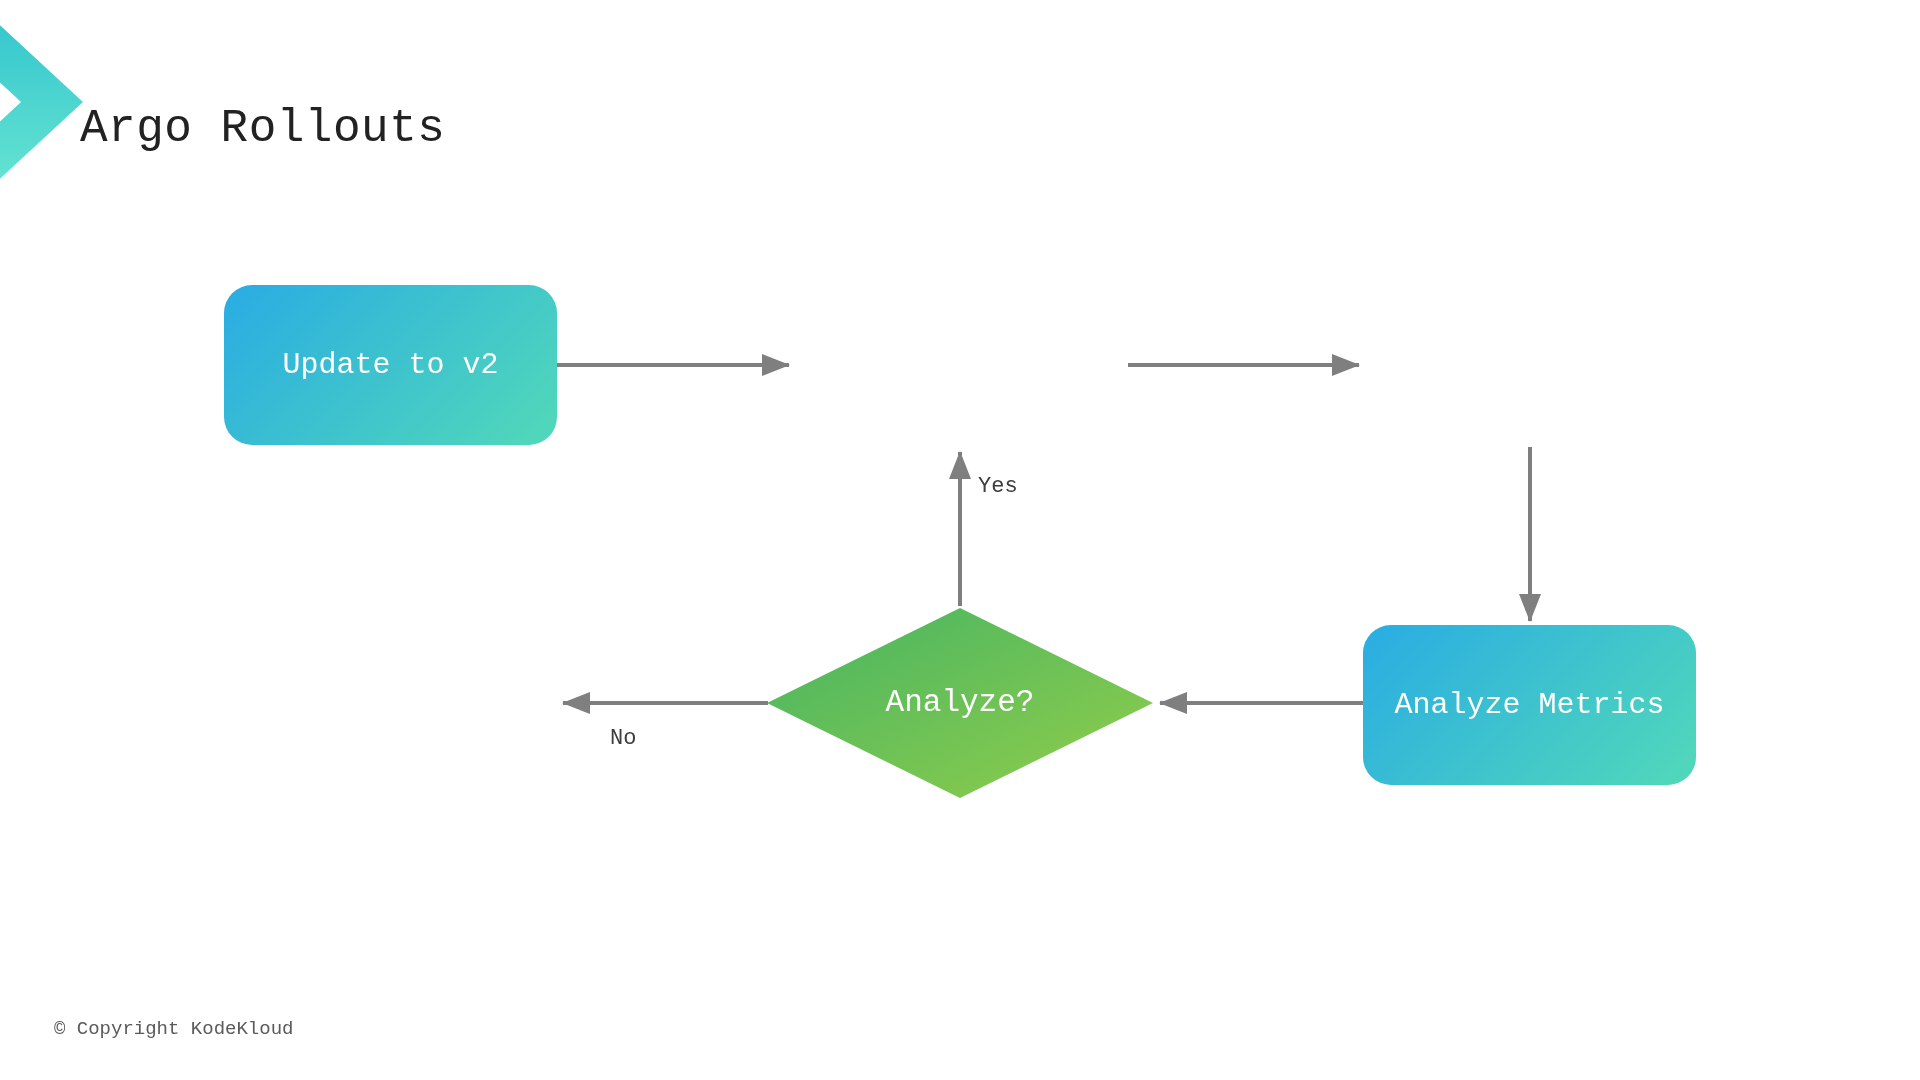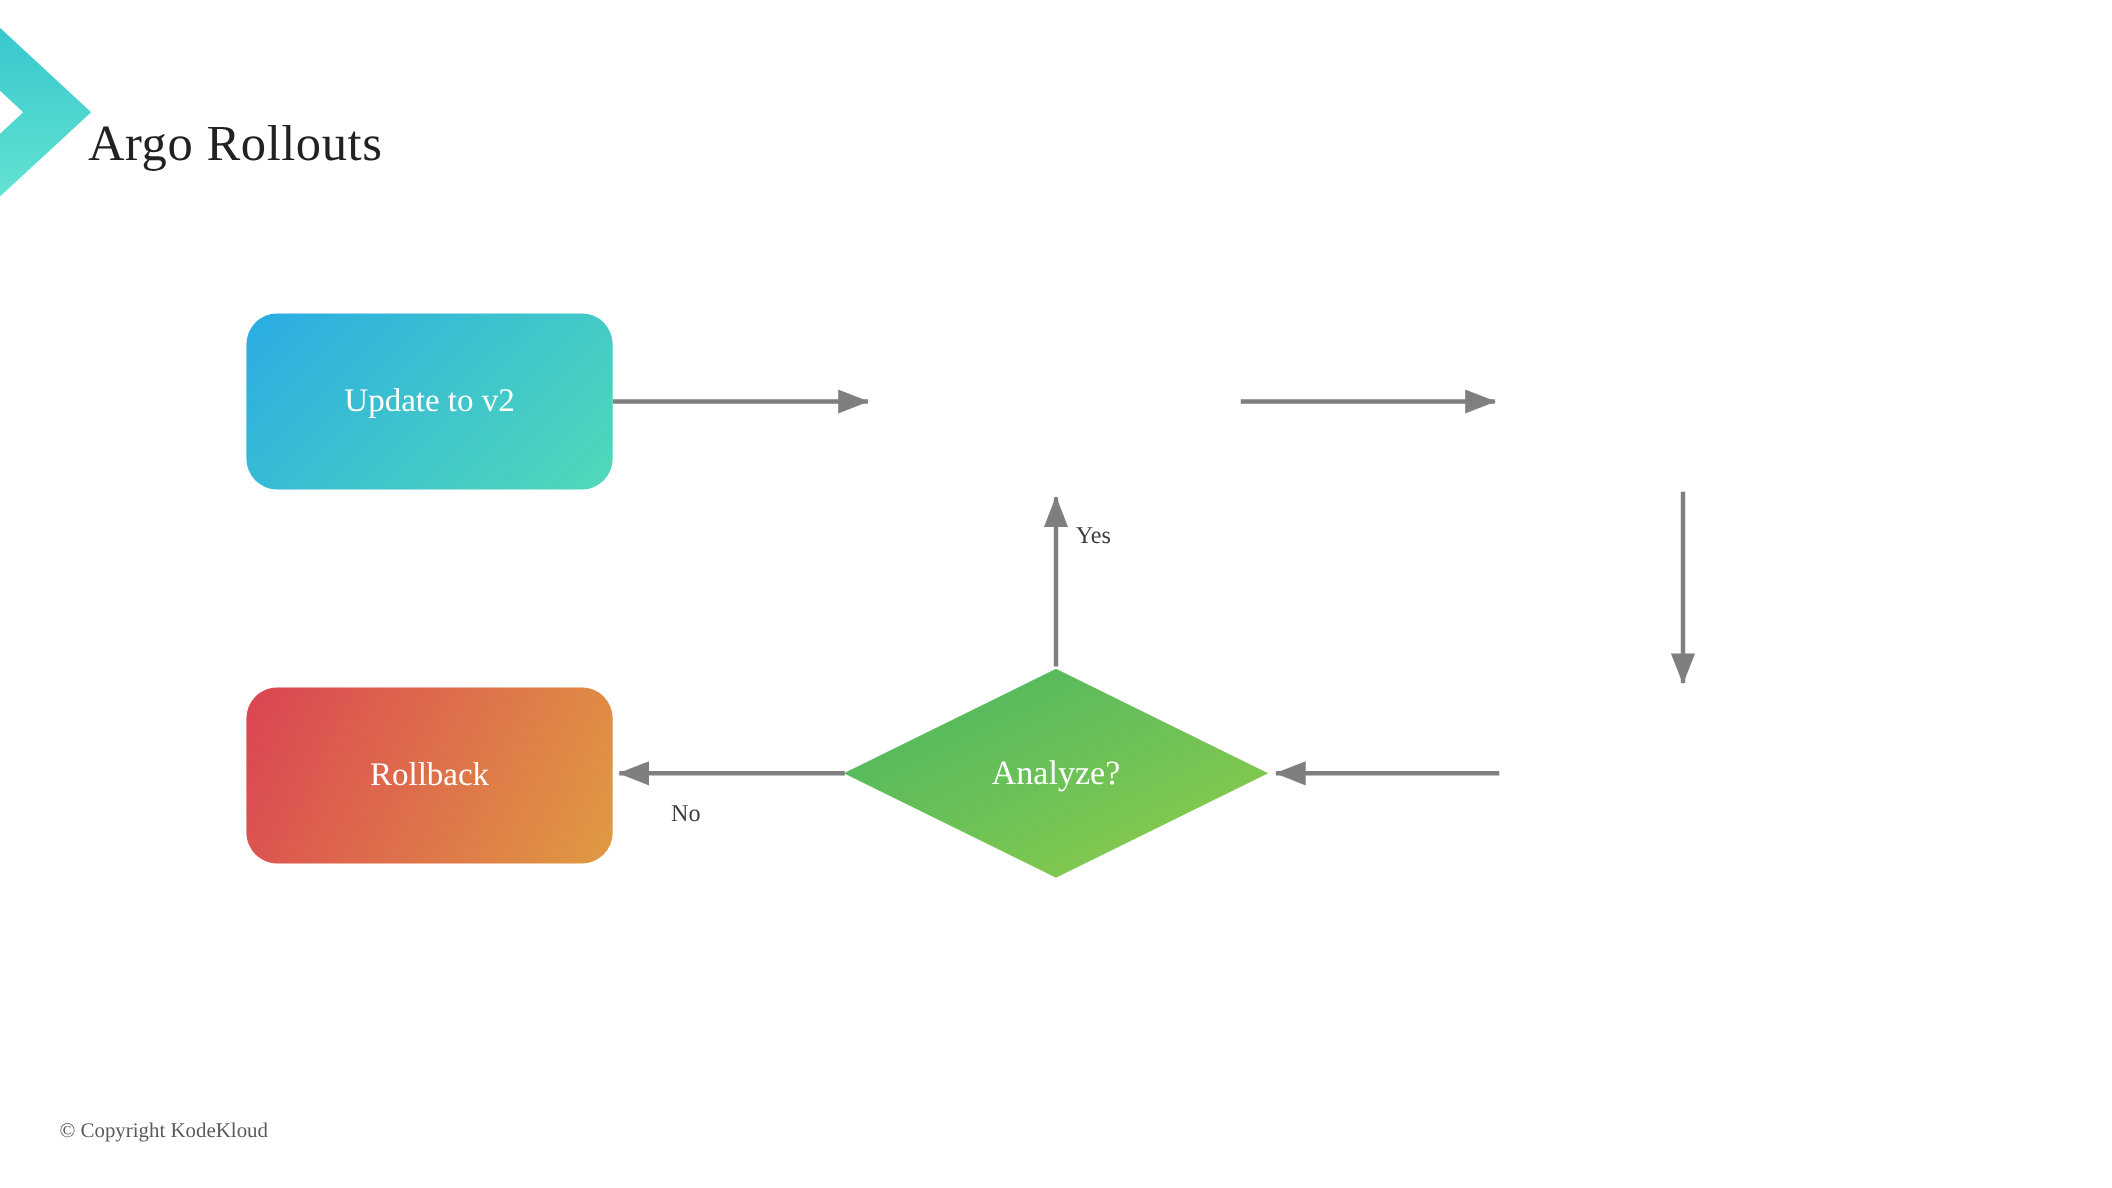--- a/index.html
+++ b/index.html
@@ -2,21 +2,21 @@
 <html style="--box-grad-start: #29ACE3; --box-grad-end: #52D9B8; --rollback-grad-start: #DB4453; --rollback-grad-end: #E09B42; --diamond-grad-start: #45B463; --diamond-grad-end: #92CE4A; --logo-grad-start: #38C8CE; --logo-grad-end: #62E2D1; --arrow-color: #7F7F7F; --edge-label-color: #3D3D3D; --title-color: #222222; --copyright-color: #5A5A5A;"><head>
 <meta charset="utf-8">
 <style>
   html, body { margin: 0; padding: 0; background: #ffffff; }
   .slide {
     position: relative;
     width: 1920px;
     height: 1080px;
     background: #ffffff;
     overflow: hidden;
-    font-family: Liberation Serif, serif;
+    font-family: Liberation Mono, monospace;
   }
 
   
   .logo-svg { position: absolute; left: 0; top: 12px; }
   .page-title {
     position: absolute;
     left: 80px;
     top: 72px;
     font-size: 46px;
     font-weight: 400;
@@ -126,22 +126,22 @@
     <line class="edge-line" x1="1128" y1="365" x2="1359" y2="365" marker-end="url(#arrowHead)"></line>
     <line class="edge-line" x1="1530" y1="447" x2="1530" y2="621" marker-end="url(#arrowHead)"></line>
     <line class="edge-line" x1="1363" y1="703" x2="1160" y2="703" marker-end="url(#arrowHead)"></line>
     <line class="edge-line" x1="960" y1="606" x2="960" y2="452" marker-end="url(#arrowHead)"></line>
     <line class="edge-line" x1="768" y1="703" x2="563" y2="703" marker-end="url(#arrowHead)"></line>
   </svg>
 
   <div class="node node-teal pos-update">
     <span>Update to v2</span>
   </div>
-  <div class="node node-redorange pos-rollback">
-    <span>Rollback</span>
+  <div class="node node-teal pos-analyze">
+    <span>Analyze Metrics</span>
   </div>
 
   <div class="diamond-label">Analyze?</div>
 
   <div class="edge-label edge-label-yes">Yes</div>
   <div class="edge-label edge-label-no">No</div>
 
   <div class="copyright">© Copyright KodeKloud</div>
 
 </div>

